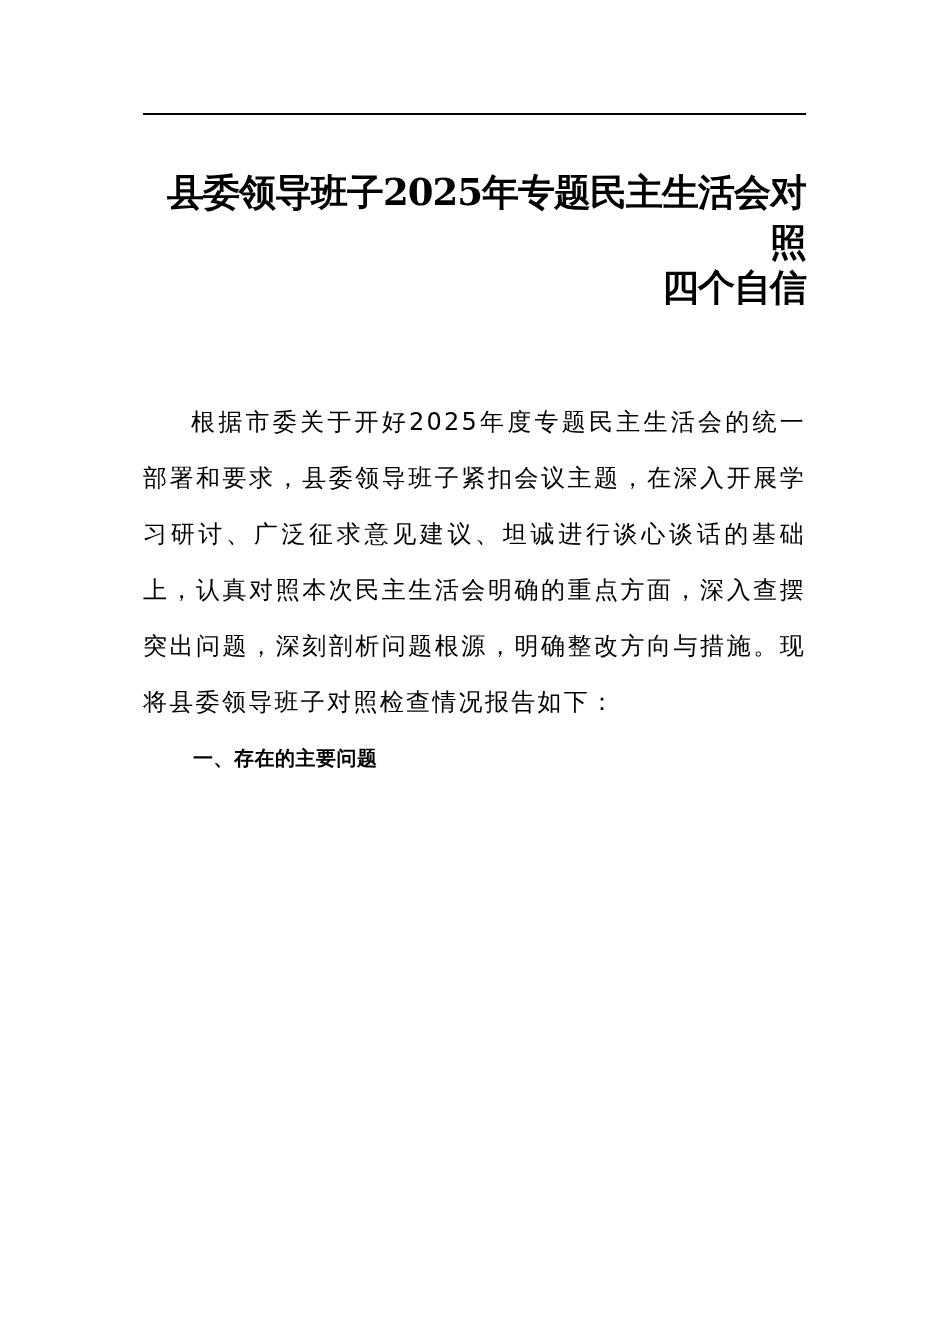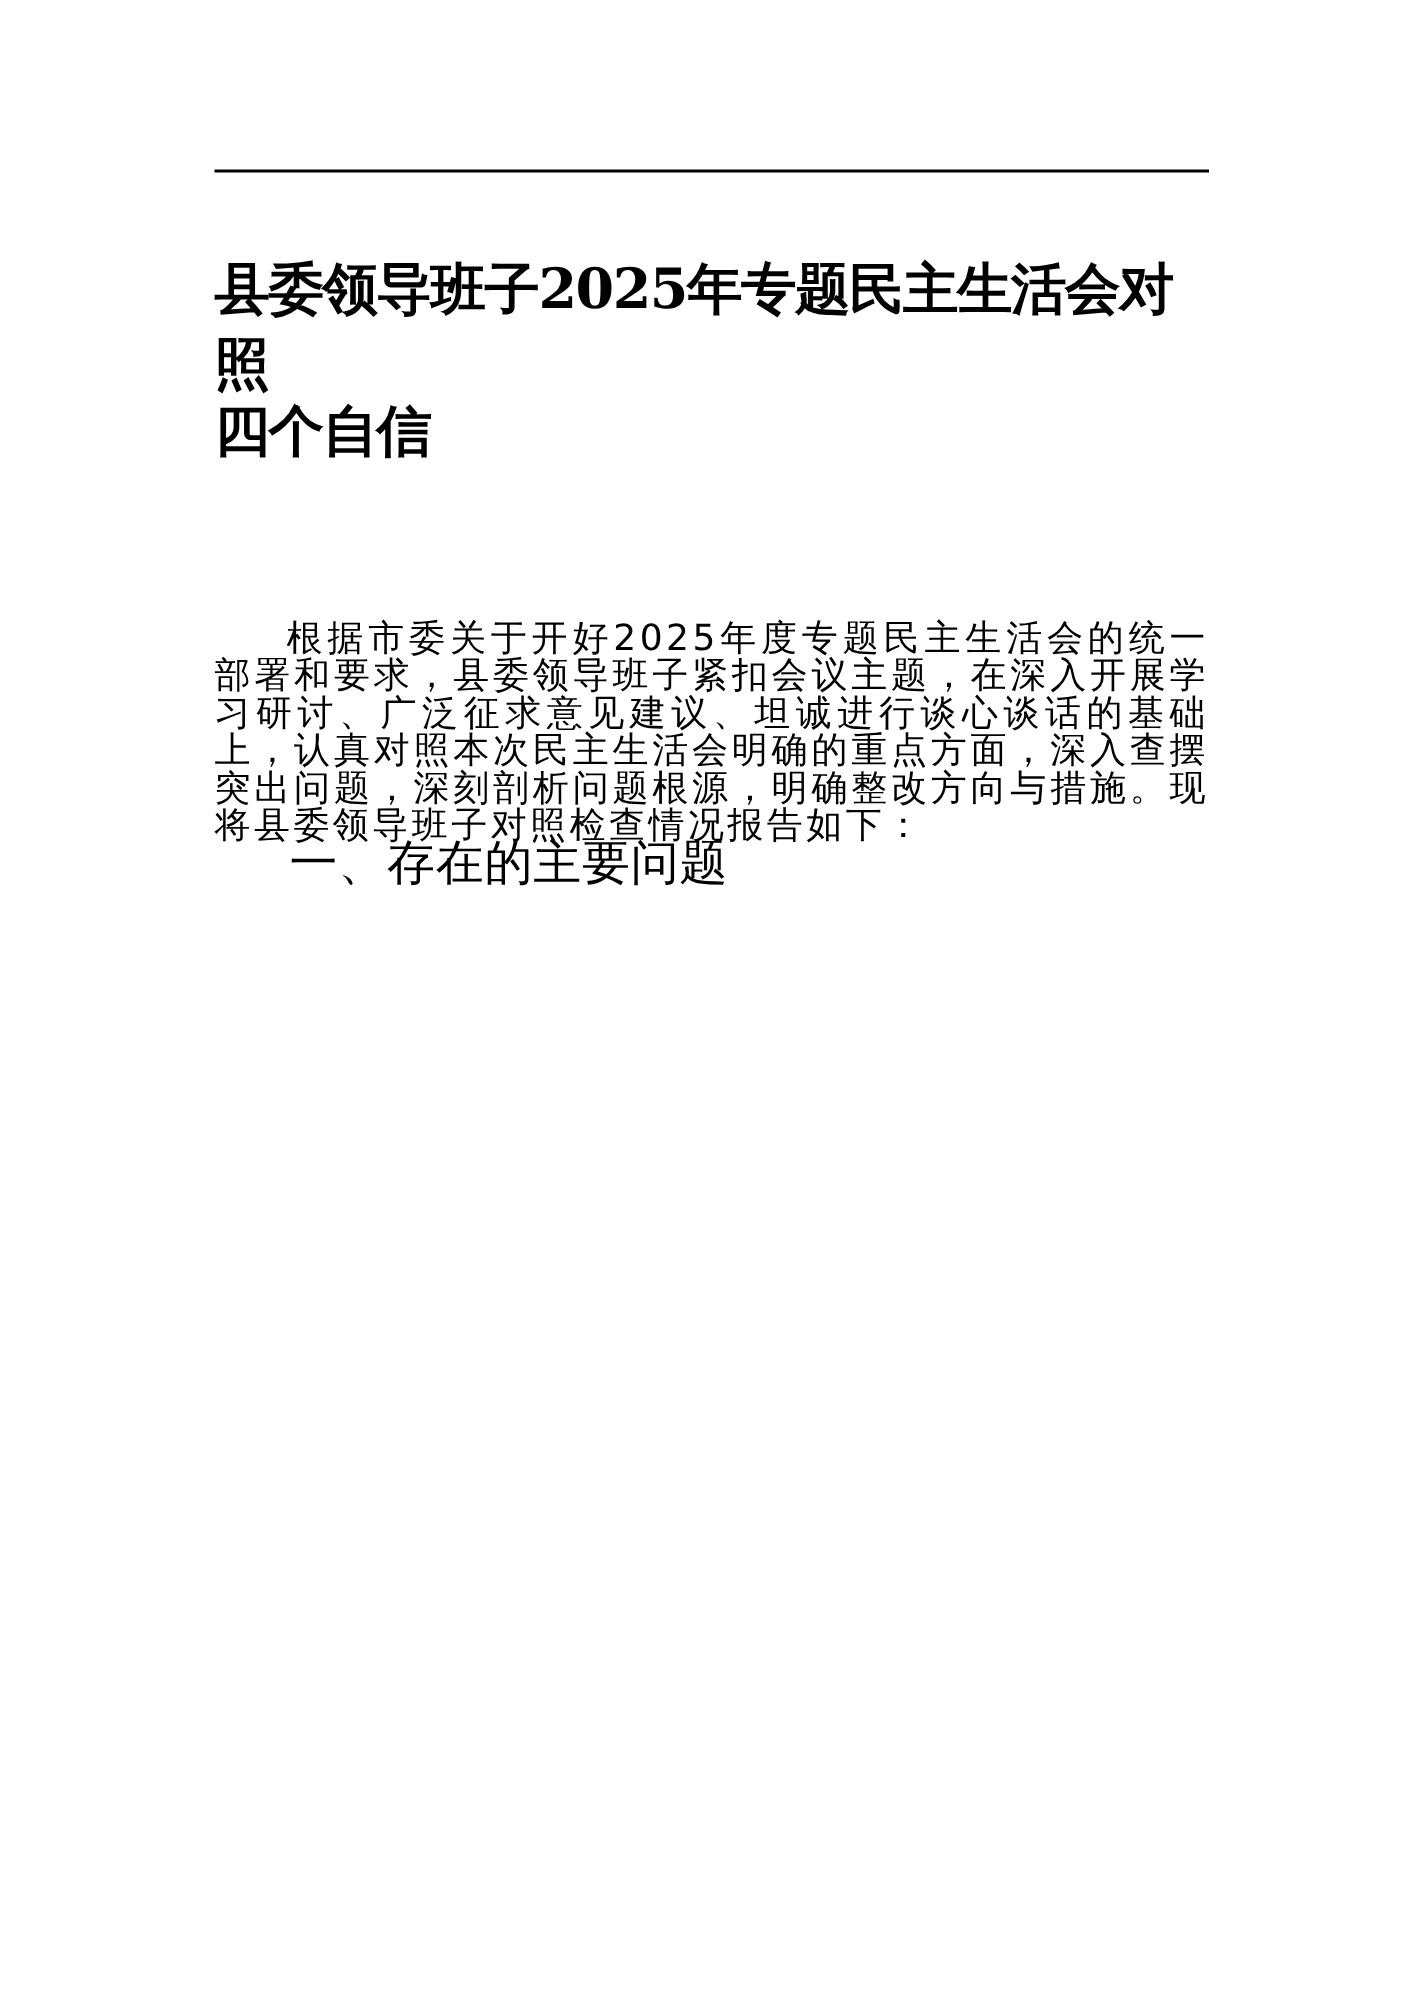--- a/index.html
+++ b/index.html
@@ -1,27 +1,27 @@
 <!DOCTYPE html>
 <html><head>
 <meta charset="utf-8">
 <style>
   html, body { margin: 0; padding: 0; background: #ffffff; }
   body { width: 950px; height: 1344px; position: relative; overflow: hidden; color: #000; }
   .rule { position: absolute; left: 143px; top: 113px; width: 663px; height: 2px; background: #000; }
-  .title { position: absolute; left: 143px; width: 663px; text-align: left;
+  .title { position: absolute; left: 143px; width: 663px; text-align: right;
            font-family: "DejaVu Serif", "Liberation Serif", serif; font-weight: bold;
            font-size: 37px; letter-spacing: -1px; line-height: 50px; }
   .t1 { top: 167px; }
   .t2 { top: 262px; }
   .body { position: absolute; left: 143px; top: 394px; width: 663px;
           font-family: "DejaVu Sans", "Liberation Sans", sans-serif; font-size: 24px;
-          line-height: 25px; margin-top: 19px; }
+          line-height: 56px; }
   .p { margin: 0; text-indent: 48px; text-align: justify; text-align-last: left; letter-spacing: 2.3px; }
-  .h1 { margin: 0; padding-left: 50px; font-weight: normal; font-size: 32px; letter-spacing: 0.5px; }
+  .h1 { margin: 0; padding-left: 50px; font-weight: bold; font-size: 20px; letter-spacing: 0.5px; }
   .lead { font-family: "DejaVu Serif", "Liberation Serif", serif; font-weight: bold; }
 </style>
 </head>
 <body>
 
 <div class="rule"></div>
 
 <div class="title t1">县委领导班子2025年专题民主生活会对照</div>
 <div class="title t2">四个自信</div>
 

